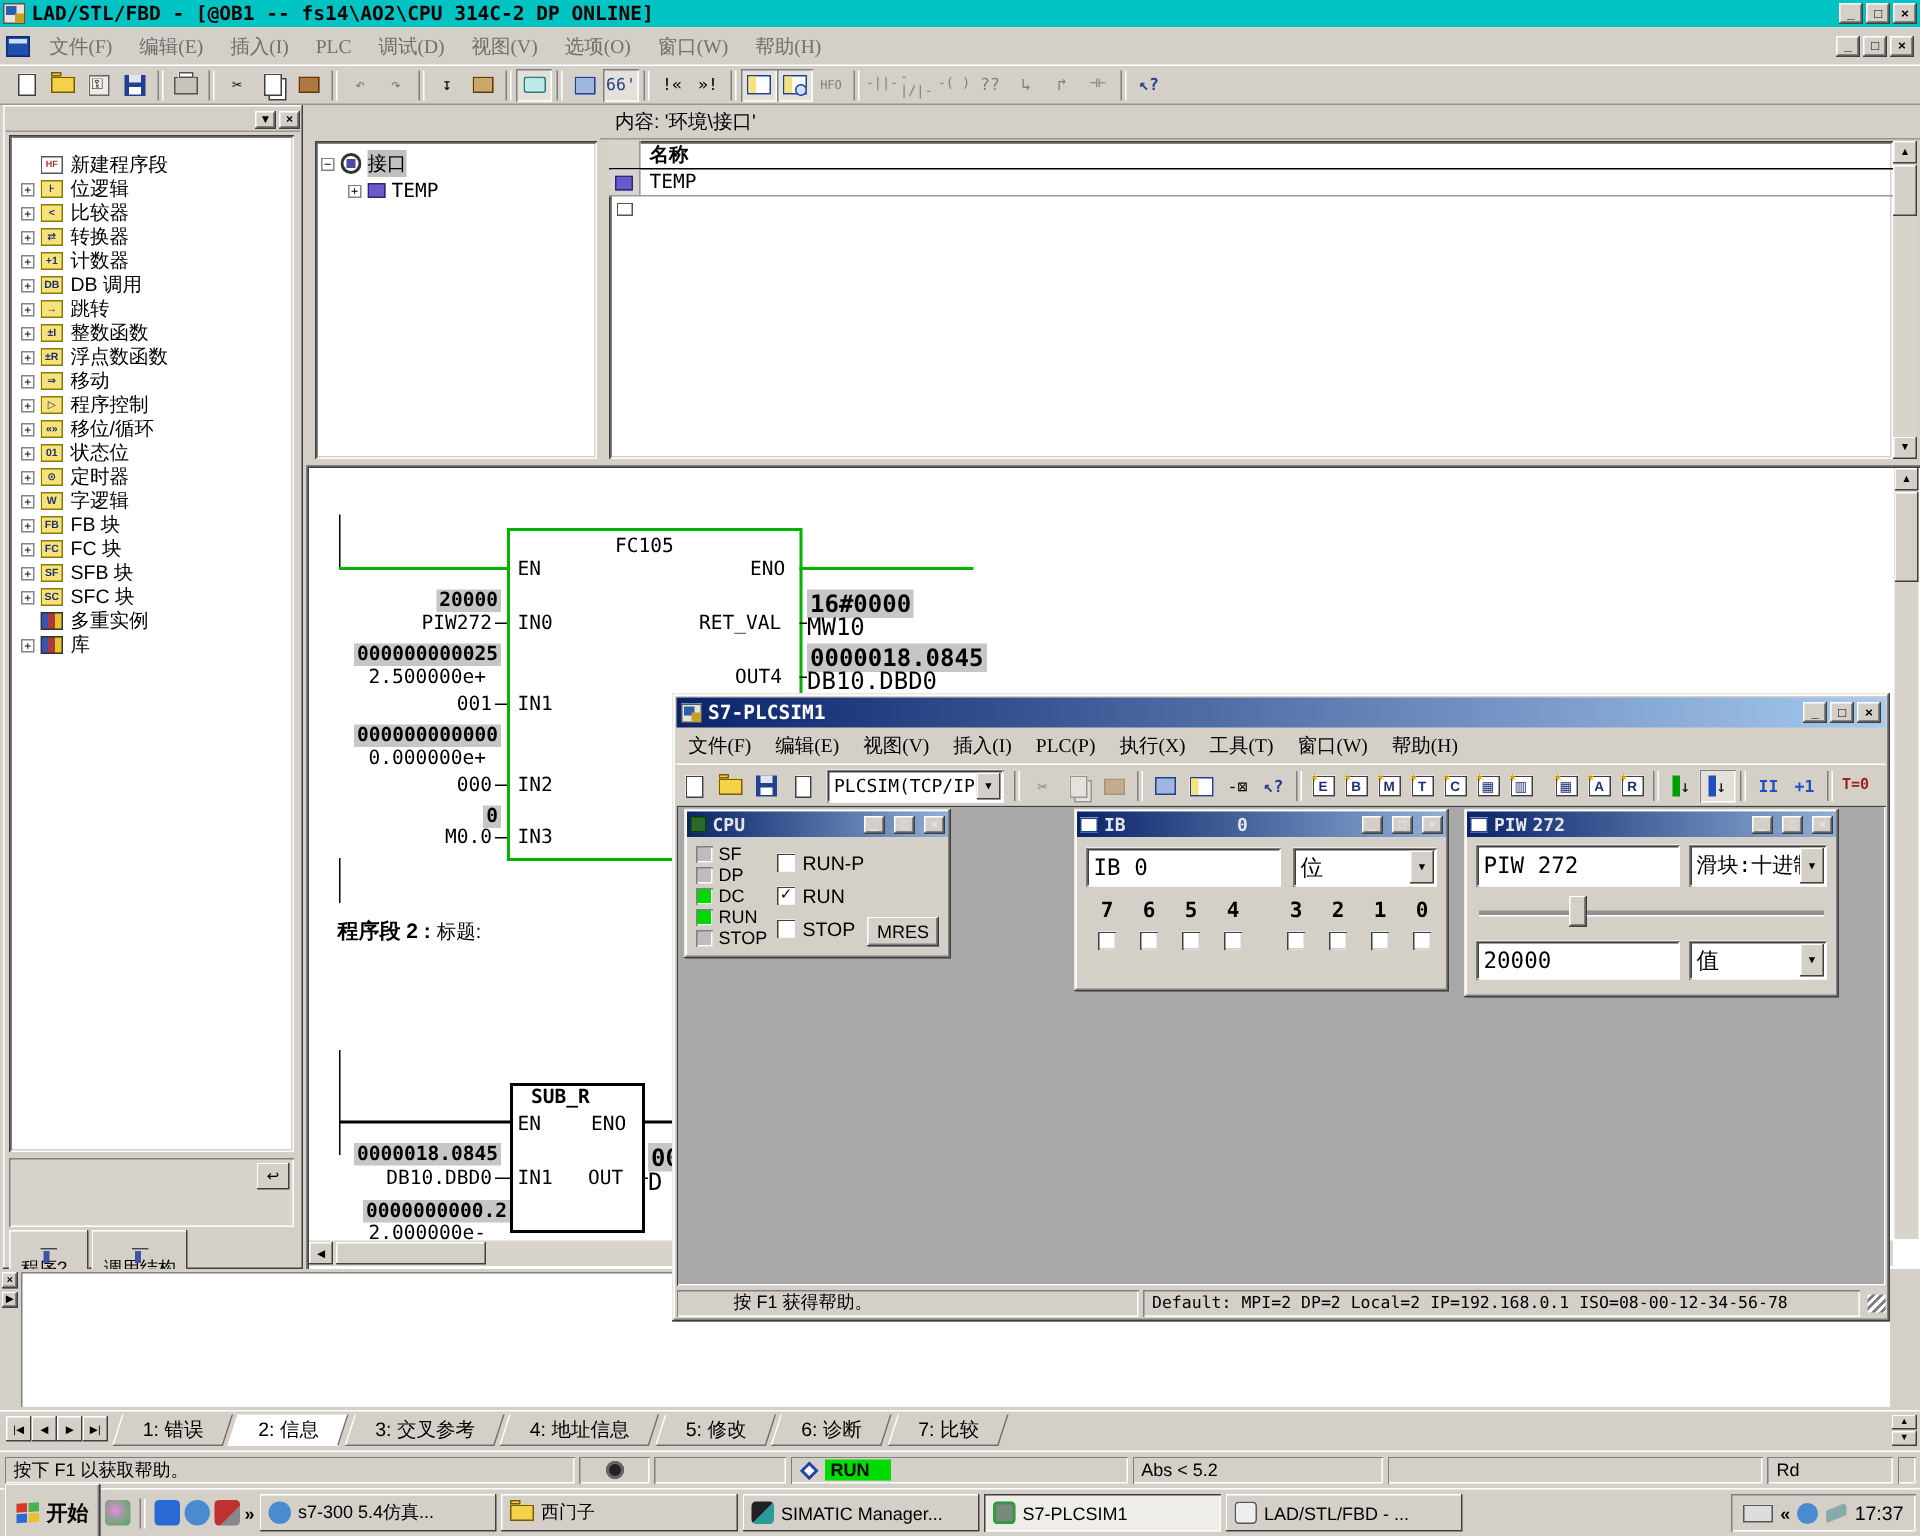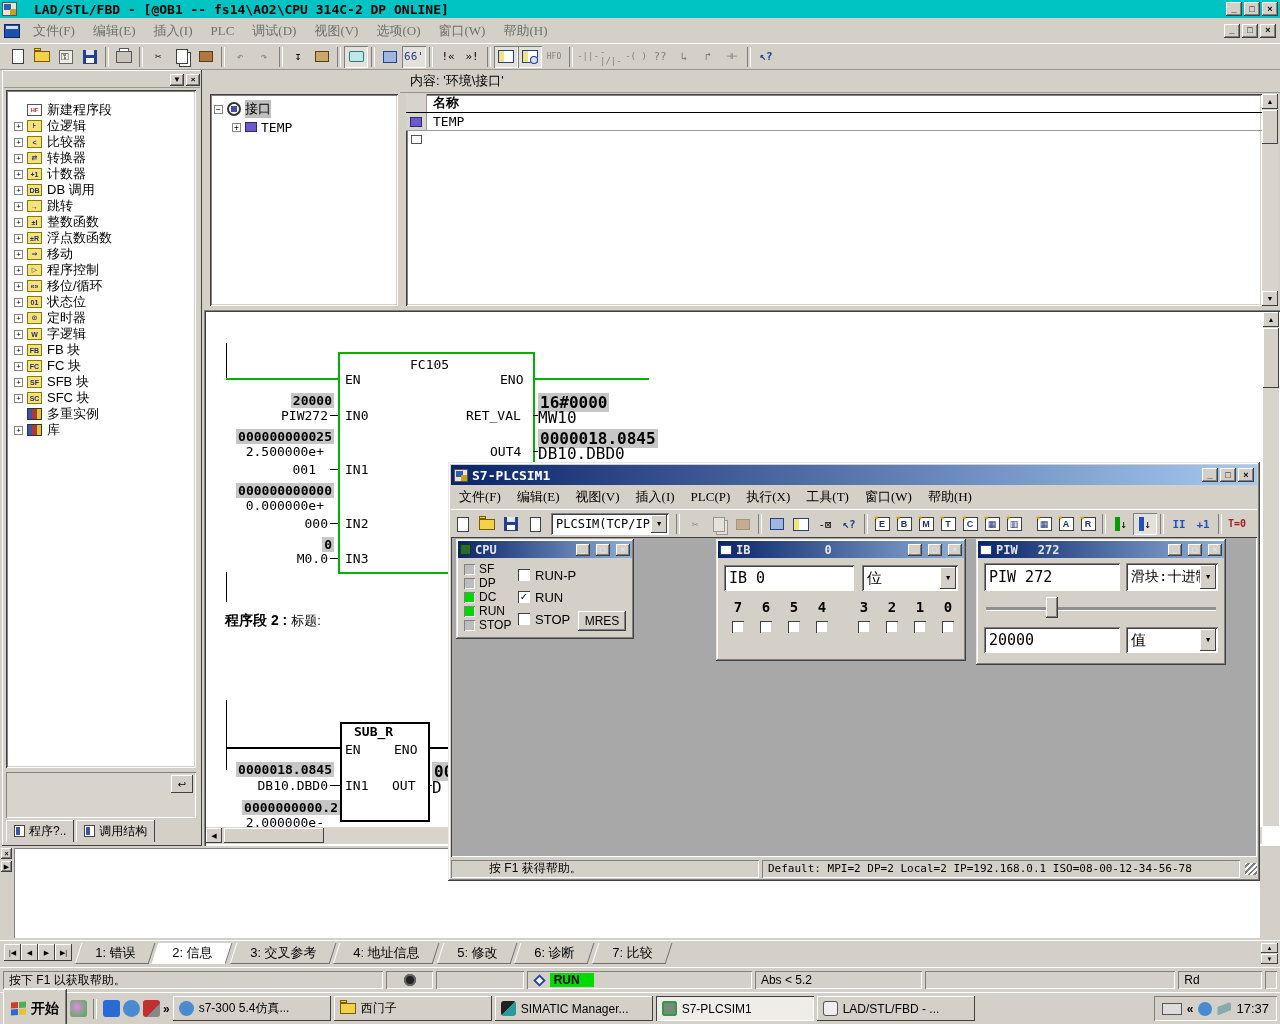--- a/index.html
+++ b/index.html
@@ -7,21 +7,21 @@
        font-family:"Liberation Sans","DejaVu Sans",sans-serif;font-size:12px;color:#000;overflow:hidden;}
   .mono{font-family:"DejaVu Sans Mono",monospace;}
   .abs{position:absolute;}
   
   .out1{box-shadow:inset -1px -1px 0 #404040,inset 1px 1px 0 #fff;}
   .in2{box-shadow:inset 1px 1px 0 #404040,inset -1px -1px 0 #fff,inset 2px 2px 0 #808080,inset -2px -2px 0 #D4D0C8;}
   .wbtn{width:16px;height:14px;background:#D4D0C8;display:inline-flex;align-items:center;justify-content:center;
         font-size:9px;font-weight:bold;line-height:1;box-shadow:inset -1px -1px 0 #404040,inset 1px 1px 0 #fff,inset -2px -2px 0 #808080;margin-left:2px;}
   
   .titlebar{left:0;top:0;width:1280px;height:18px;background:#00C4C4;display:flex;align-items:center;padding:0 2px;box-sizing:border-box;}
-  .titlebar .ttl{font-family:"DejaVu Sans Mono",monospace;font-weight:bold;font-size:13px;margin-left:17px;white-space:nowrap;}
+  .titlebar .ttl{font-family:"DejaVu Sans Mono",monospace;font-weight:bold;font-size:13px;margin-left:4px;white-space:nowrap;}
   .appicon{width:15px;height:14px;background:#e8e4da;box-shadow:inset 0 0 0 1px #555;position:relative;}
   .appicon::before{content:"";position:absolute;left:2px;top:2px;width:7px;height:6px;background:#2b5fad;}
   .appicon::after{content:"";position:absolute;right:1px;bottom:1px;width:6px;height:6px;background:#c8a020;}
   .tb-sp{flex:1;}
   
   .menubar{left:0;top:18px;width:1280px;height:26px;display:flex;align-items:center;padding:0 4px;box-sizing:border-box;border-bottom:1px solid #fff;}
   .menu-item{padding:2px 9px;color:#6f6f6f;font-size:13px;white-space:nowrap;font-family:Liberation Serif, serif;}
   .mdi-icon{width:16px;height:14px;background:#1e4fae;box-shadow:inset 0 0 0 1px #0a2a66;position:relative;margin-right:4px;}
   .mdi-icon::before{content:"";position:absolute;left:2px;top:2px;right:2px;height:3px;background:#cfe0ff;}
   
@@ -57,22 +57,22 @@
   .expand::before{content:"+";}
   .expand.hidden{visibility:hidden;}
   .t-icon{width:15px;height:12px;background:#f6e27a;box-shadow:inset 0 0 0 1px #8a7a00;margin-right:5px;flex:none;
           display:inline-flex;align-items:center;justify-content:center;font-size:7px;font-weight:bold;color:#203070;overflow:hidden;}
   .t-icon.hfo{background:#fff;box-shadow:inset 0 0 0 1px #555;color:#b03030;font-size:6px;}
   .t-icon.books{background:linear-gradient(90deg,#3b53a8 33%,#a83b3b 33%,#a83b3b 66%,#e8c22a 66%);box-shadow:inset 0 0 0 1px #333;}
   .t-label{font-size:13px;}
   .lp-sub{position:absolute;left:4px;top:702px;width:190px;height:46px;background:#d8d4cc;box-shadow:inset 1px 1px 0 #808080,inset -1px -1px 0 #fff;}
   .lp-subbtn{position:absolute;right:3px;top:3px;width:22px;height:18px;background:#D4D0C8;display:flex;align-items:center;justify-content:center;font-size:10px;box-shadow:inset -1px -1px 0 #404040,inset 1px 1px 0 #fff;}
   .lp-tabs{position:absolute;left:4px;top:750px;height:24px;display:flex;gap:2px;}
-  .lp-tab{height:22px;padding:0 8px;display:flex;align-items:center;gap:4px;background:#D4D0C8;font-size:12px;
-          box-shadow:inset -1px 0 0 #404040,inset 1px 1px 0 #fff;white-space:nowrap;}
+  .lp-tab{height:22px;padding:12px 8px;display:flex;align-items:center;gap:4px;background:#D4D0C8;font-size:12px;
+          box-shadow:inset -1px 0 0 #404040,inset 1px 1px 0 #fff;white-space:nowrap;flex-direction:column;}
   .ic-book{width:11px;height:12px;background:#fff;box-shadow:inset 0 0 0 1px #444;position:relative;}
   .ic-book::before{content:"";position:absolute;left:2px;top:2px;width:4px;height:8px;background:#3b53a8;}
   
   .decl{left:204px;top:70px;width:1076px;height:240px;background:#D4D0C8;}
   .decl-head{position:absolute;left:196px;top:0;right:0;height:22px;display:flex;align-items:center;padding-left:10px;border-bottom:1px solid #9a968e;font-size:13px;}
   .decl-tree{position:absolute;left:6px;top:24px;width:188px;height:212px;background:#fff;}
   .decl-table{position:absolute;left:202px;top:24px;width:856px;height:212px;background:#fff;}
   .decl-scroll{position:absolute;left:1058px;top:24px;width:16px;height:212px;background:#d8d4cc;}
   .sbtn{width:16px;height:15px;background:#D4D0C8;display:flex;align-items:center;justify-content:center;font-size:7px;box-shadow:inset -1px -1px 0 #404040,inset 1px 1px 0 #fff;}
   .tr-row{display:flex;align-items:center;height:18px;padding-left:4px;white-space:nowrap;font-family:"DejaVu Sans Mono",monospace;font-size:13px;}
@@ -468,21 +468,21 @@
   <div class="tick" style="left:126px;top:105px;width:8px;"></div>
   <div class="lad-text" style="left:141px;top:98px;">IN0</div>
 
   <div class="lad-text" style="left:262px;top:98px;">RET_VAL</div>
   <div class="lrow" style="left:334px;top:83px;"><span class="val">16#0000</span></div>
   <div class="tick" style="left:329px;top:105px;width:5px;"></div>
   <div class="lrow" style="left:334px;top:98px;">MW10</div>
 
   <div class="vrow" style="left:24px;top:119px;width:106px;"><span class="val">000000000025</span></div>
   <div class="vrow" style="left:24px;top:134px;width:96px;">2.500000e+</div>
-  <div class="vrow" style="left:12px;top:152px;width:100px;">001</div>
+  <div class="vrow" style="left:24px;top:152px;width:100px;">001</div>
   <div class="tick" style="left:126px;top:159px;width:8px;"></div>
   <div class="lad-text" style="left:141px;top:152px;">IN1</div>
 
   <div class="lad-text" style="left:286px;top:134px;">OUT4</div>
   <div class="lrow" style="left:334px;top:119px;"><span class="val">0000018.0845</span></div>
   <div class="tick" style="left:329px;top:141px;width:5px;"></div>
   <div class="lrow" style="left:334px;top:134px;">DB10.DBD0</div>
 
   <div class="vrow" style="left:24px;top:173px;width:106px;"><span class="val">000000000000</span></div>
   <div class="vrow" style="left:24px;top:188px;width:96px;">0.000000e+</div>
@@ -738,21 +738,21 @@
       <span class="bit-box" style="left:142px;top:82px;"></span>
       <span class="bit-box" style="left:170px;top:82px;"></span>
       <span class="bit-box" style="left:198px;top:82px;"></span>
       <span class="bit-box" style="left:226px;top:82px;"></span>
     </div>
 
     <div class="subwin" style="left:525px;top:2px;width:250px;height:126px;">
       <div class="sw-title">
         <span style="width:12px;height:10px;background:#fff;box-shadow:inset 0 0 0 1px #23408f;"></span>
         <span>PIW</span>
-        <span style="margin-left:16px;flex:1;">272</span>
+        <span style="margin-left:0;flex:1;">272</span>
         <span class="wbtn">_</span>
         <span class="wbtn">□</span>
         <span class="wbtn">×</span>
       </div>
       <div class="combo" style="position:absolute;left:8px;top:24px;width:136px;height:28px;font-size:15px;">
           <span>PIW 272</span>
         </div>
       <div class="combo" style="position:absolute;left:150px;top:24px;width:92px;height:28px;font-size:14px;overflow:hidden;">
         <span style="white-space:nowrap;">滑块:十进制</span>
           <span class="arrowbtn">▼</span>

